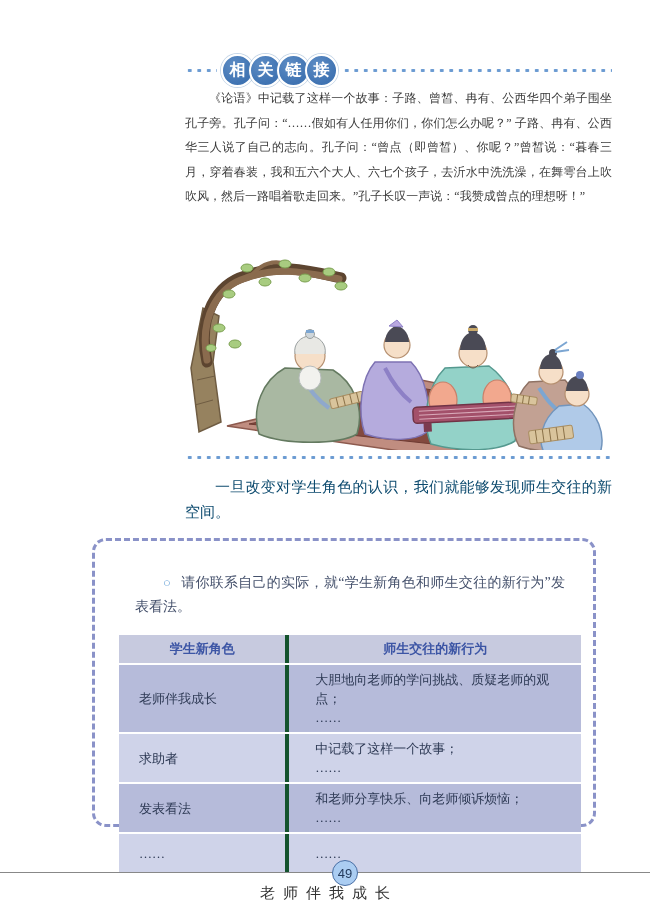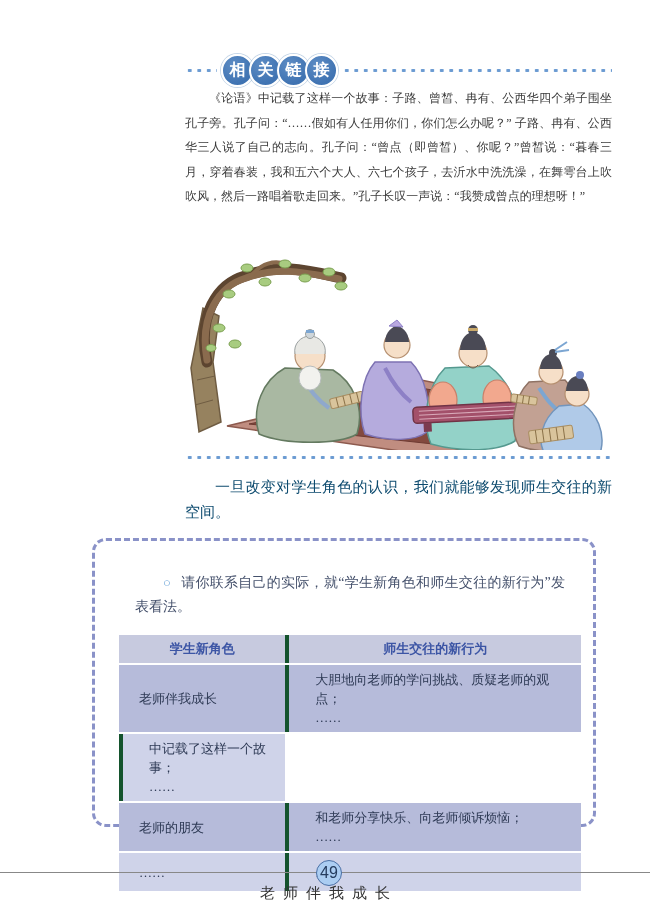--- a/index.html
+++ b/index.html
@@ -91,24 +91,24 @@
     color:#2e3a55;display:flex;flex-direction:column;justify-content:center;
     padding:5px 6px 5px 20px;min-height:38px;line-height:19px;
   }
   .tbl-body .cell.col2{padding-left:26px;}
   
   .footer-line{
     position:absolute;left:0;top:872px;width:650px;
     border-top:1px solid #888;
   }
   .page-circle{
-    position:absolute;left:316px;top:860px;width:24px;height:24px;
+    position:absolute;left:332px;top:860px;width:24px;height:24px;
     border-radius:50%;background:#abcdf2;border:1px solid #4a6fa5;
     display:flex;align-items:center;justify-content:center;
-    font-size:16px;color:#253c5e;
+    font-size:13px;color:#253c5e;
     font-family:"Liberation Sans",sans-serif;
   }
   .book-title{
     position:absolute;left:0;top:884px;width:650px;
     text-align:center;font-size:15px;color:#333;
     letter-spacing:8px;text-indent:8px;
   }
 </style>
 </head>
 <body>
@@ -226,28 +226,31 @@
           <div class="tbl-row">
             <div class="cell col1">
               <span>老师伴我成长</span>
             </div>
             <div class="cell col2">
               <div>大胆地向老师的学问挑战、质疑老师的观点；</div>
               <div>……</div>
             </div>
           </div>
           <div class="tbl-row">
+            <div class="cell col1">
+              <span>求助者</span>
+            </div>
             <div class="cell col2">
               <div>中记载了这样一个故事；</div>
               <div>……</div>
             </div>
           </div>
           <div class="tbl-row">
             <div class="cell col1">
-              <span>老师的朋友</span>
+              <span>发表看法</span>
             </div>
             <div class="cell col2">
               <div>和老师分享快乐、向老师倾诉烦恼；</div>
               <div>……</div>
             </div>
           </div>
           <div class="tbl-row">
             <div class="cell col1">
               <span>……</span>
             </div>

